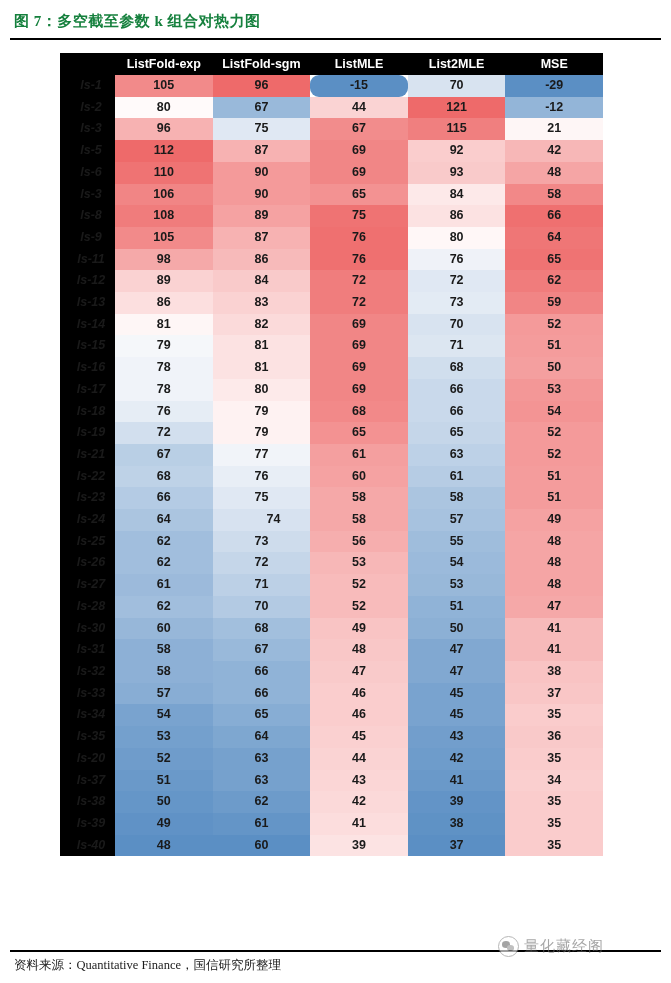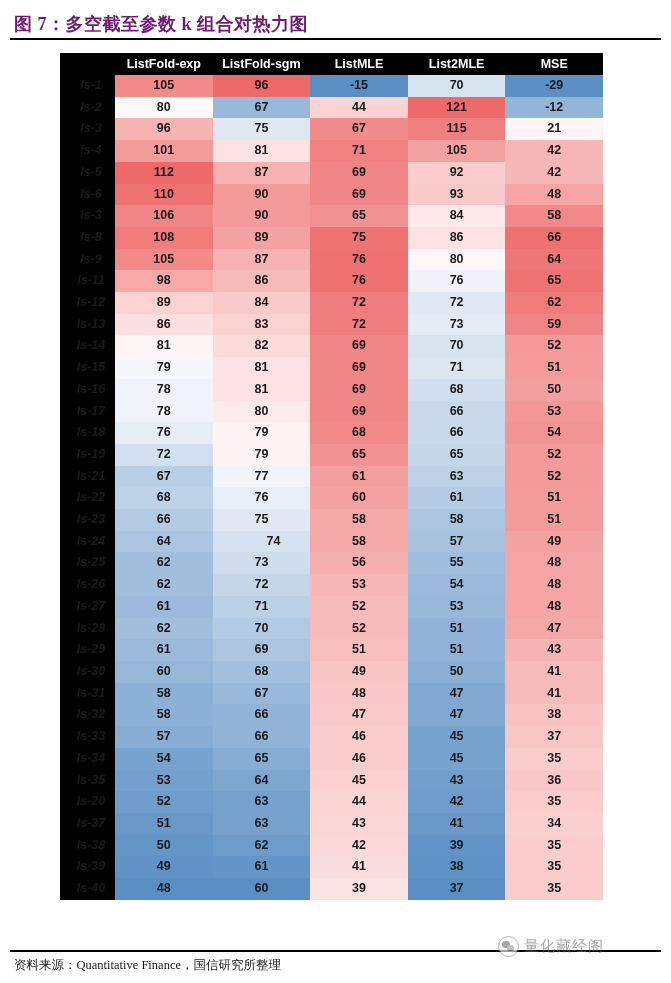--- a/index.html
+++ b/index.html
@@ -21,23 +21,23 @@
     width: 671px;
     height: 983px;
   }
 
   
   .fig-title {
     position: absolute;
     left: 14px;
     top: 12px;
     font-family: "Liberation Serif", serif;
-    font-size: 18px;
+    font-size: 15px;
     font-weight: bold;
-    color: #701a75;
+    color: #15803d;
     letter-spacing: 0.5px;
     white-space: nowrap;
   }
   .title-rule {
     position: absolute;
     left: 10px;
     top: 38px;
     width: 651px;
     height: 2px;
     background: #000000;
@@ -179,49 +179,41 @@
         <th>ListMLE</th>
         <th>List2MLE</th>
         <th>MSE</th>
       </tr>
     </thead>
     <tbody id="heat-body">
         <tr>
           <th class="row-label">ls-1</th>
           <td class="heat-cell" style="background: rgb(242, 138, 138);">105</td>
           <td class="heat-cell" style="background: rgb(238, 106, 106);">96</td>
-          <td class="heat-cell" style="background: rgb(91, 143, 196);">-15</td>
+          <td class="heat-cell" style="background: rgb(91, 143, 196); border-radius: 9px;">-15</td>
           <td class="heat-cell" style="background: rgb(216, 227, 240);">70</td>
           <td class="heat-cell" style="background: rgb(91, 143, 196);">-29</td>
         </tr>
         <tr>
           <th class="row-label">ls-2</th>
           <td class="heat-cell" style="background: rgb(255, 250, 250);">80</td>
           <td class="heat-cell" style="background: rgb(153, 185, 218);">67</td>
           <td class="heat-cell" style="background: rgb(250, 211, 211);">44</td>
           <td class="heat-cell" style="background: rgb(238, 106, 106);">121</td>
           <td class="heat-cell" style="background: rgb(147, 181, 216);">-12</td>
         </tr>
         <tr>
           <th class="row-label">ls-3</th>
           <td class="heat-cell" style="background: rgb(247, 178, 178);">96</td>
           <td class="heat-cell" style="background: rgb(224, 232, 243);">75</td>
           <td class="heat-cell" style="background: rgb(242, 140, 140);">67</td>
           <td class="heat-cell" style="background: rgb(240, 127, 127);">115</td>
           <td class="heat-cell" style="background: rgb(254, 246, 246);">21</td>
         </tr>
         <tr>
-          <th class="row-label">ls-4</th>
-          <td class="heat-cell" style="background: rgb(244, 156, 156);">101</td>
-          <td class="heat-cell" style="background: rgb(252, 226, 226);">81</td>
-          <td class="heat-cell" style="background: rgb(241, 128, 128);">71</td>
-          <td class="heat-cell" style="background: rgb(244, 161, 161);">105</td>
-          <td class="heat-cell" style="background: rgb(247, 183, 183);">42</td>
-        </tr>
-        <tr>
           <th class="row-label">ls-5</th>
           <td class="heat-cell" style="background: rgb(238, 106, 106); margin-top: 48px;">112</td>
           <td class="heat-cell" style="background: rgb(247, 178, 178);">87</td>
           <td class="heat-cell" style="background: rgb(241, 134, 134);">69</td>
           <td class="heat-cell" style="background: rgb(250, 205, 205);">92</td>
           <td class="heat-cell" style="background: rgb(247, 183, 183);">42</td>
         </tr>
         <tr>
           <th class="row-label">ls-6</th>
           <td class="heat-cell" style="background: rgb(239, 115, 115);">110</td>
@@ -384,28 +376,20 @@
         </tr>
         <tr>
           <th class="row-label">ls-28</th>
           <td class="heat-cell" style="background: rgb(161, 190, 221);">62</td>
           <td class="heat-cell" style="background: rgb(179, 202, 227);">70</td>
           <td class="heat-cell" style="background: rgb(248, 187, 187);">52</td>
           <td class="heat-cell" style="background: rgb(144, 179, 215);">51</td>
           <td class="heat-cell" style="background: rgb(245, 168, 168);">47</td>
         </tr>
         <tr>
-          <th class="row-label">ls-29</th>
-          <td class="heat-cell" style="background: rgb(156, 186, 219);">61</td>
-          <td class="heat-cell" style="background: rgb(171, 197, 224);">69</td>
-          <td class="heat-cell" style="background: rgb(248, 190, 190);">51</td>
-          <td class="heat-cell" style="background: rgb(144, 179, 215);">51</td>
-          <td class="heat-cell" style="background: rgb(247, 180, 180);">43</td>
-        </tr>
-        <tr>
           <th class="row-label">ls-30</th>
           <td class="heat-cell" style="background: rgb(151, 183, 217);">60</td>
           <td class="heat-cell" style="background: rgb(162, 191, 221);">68</td>
           <td class="heat-cell" style="background: rgb(249, 196, 196);">49</td>
           <td class="heat-cell" style="background: rgb(140, 176, 213);">50</td>
           <td class="heat-cell" style="background: rgb(247, 186, 186);">41</td>
         </tr>
         <tr>
           <th class="row-label">ls-31</th>
           <td class="heat-cell" style="background: rgb(141, 176, 214);">58</td>

